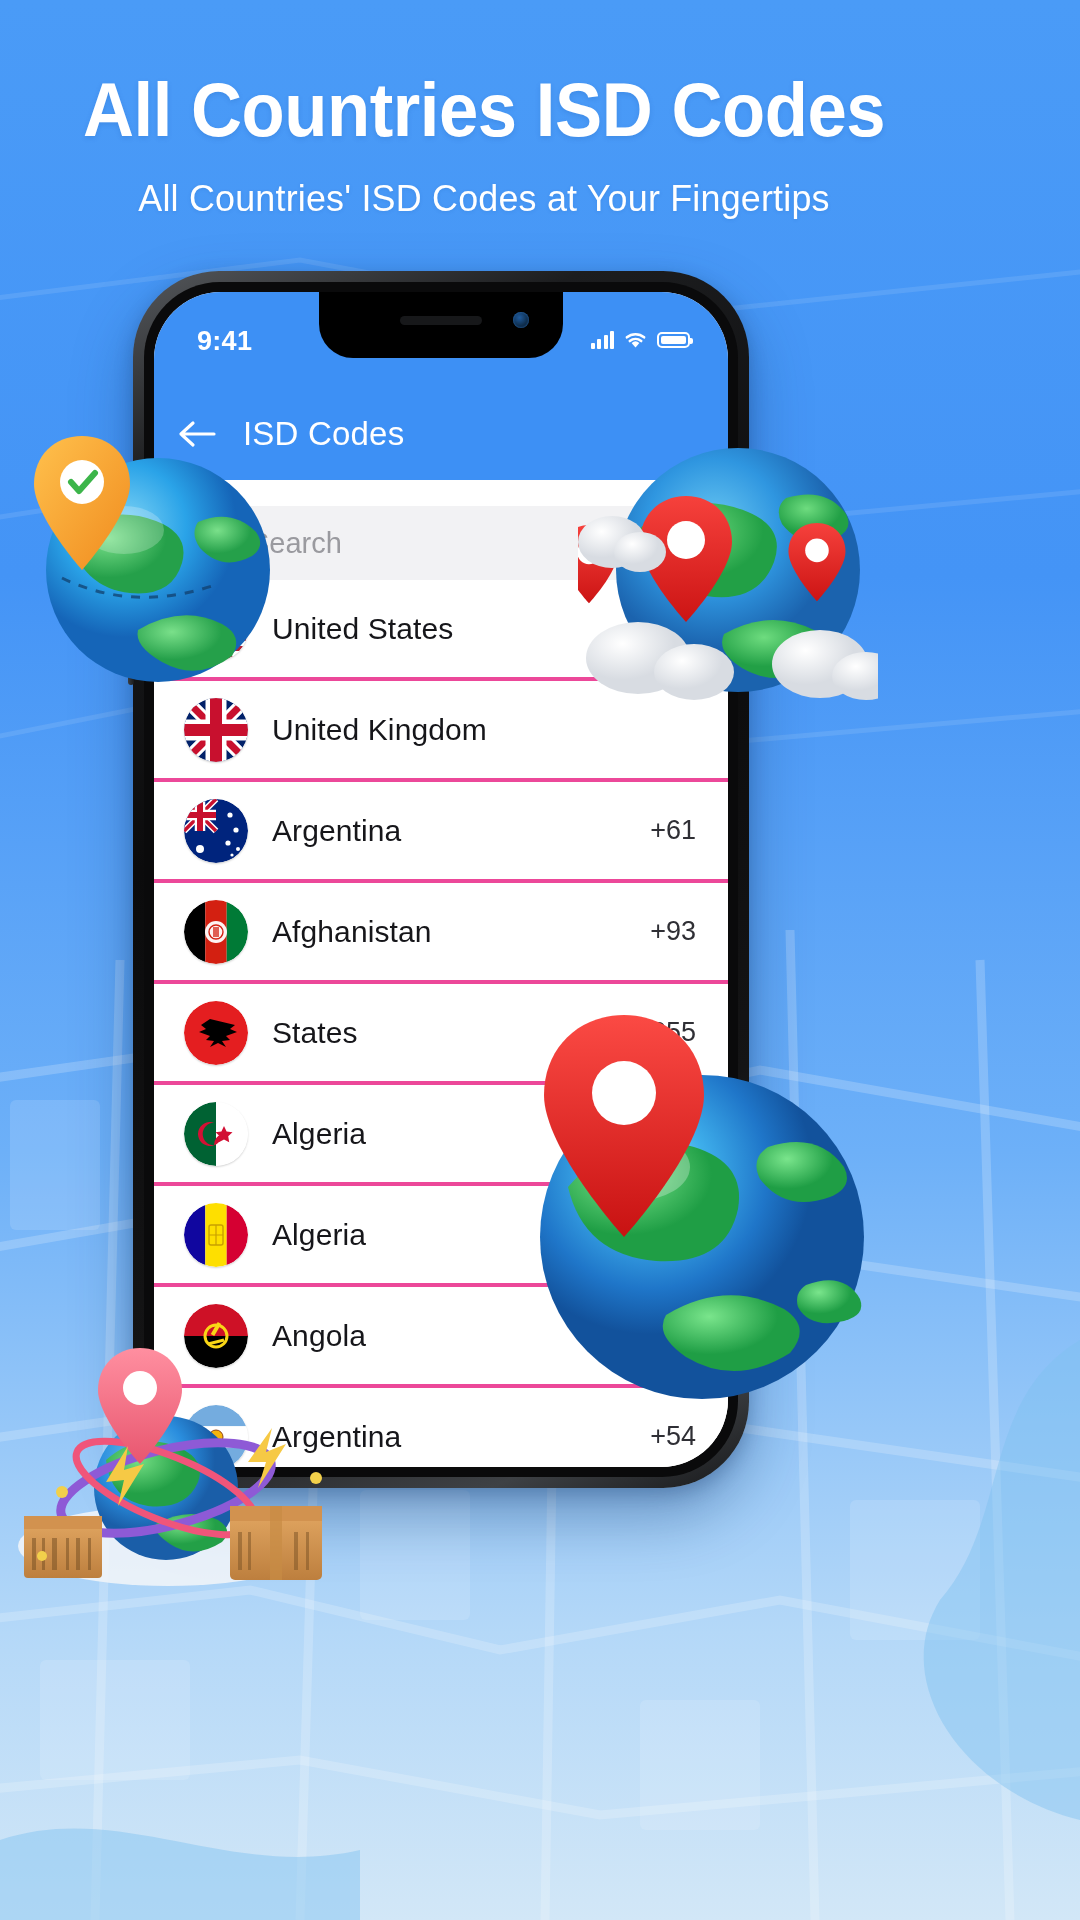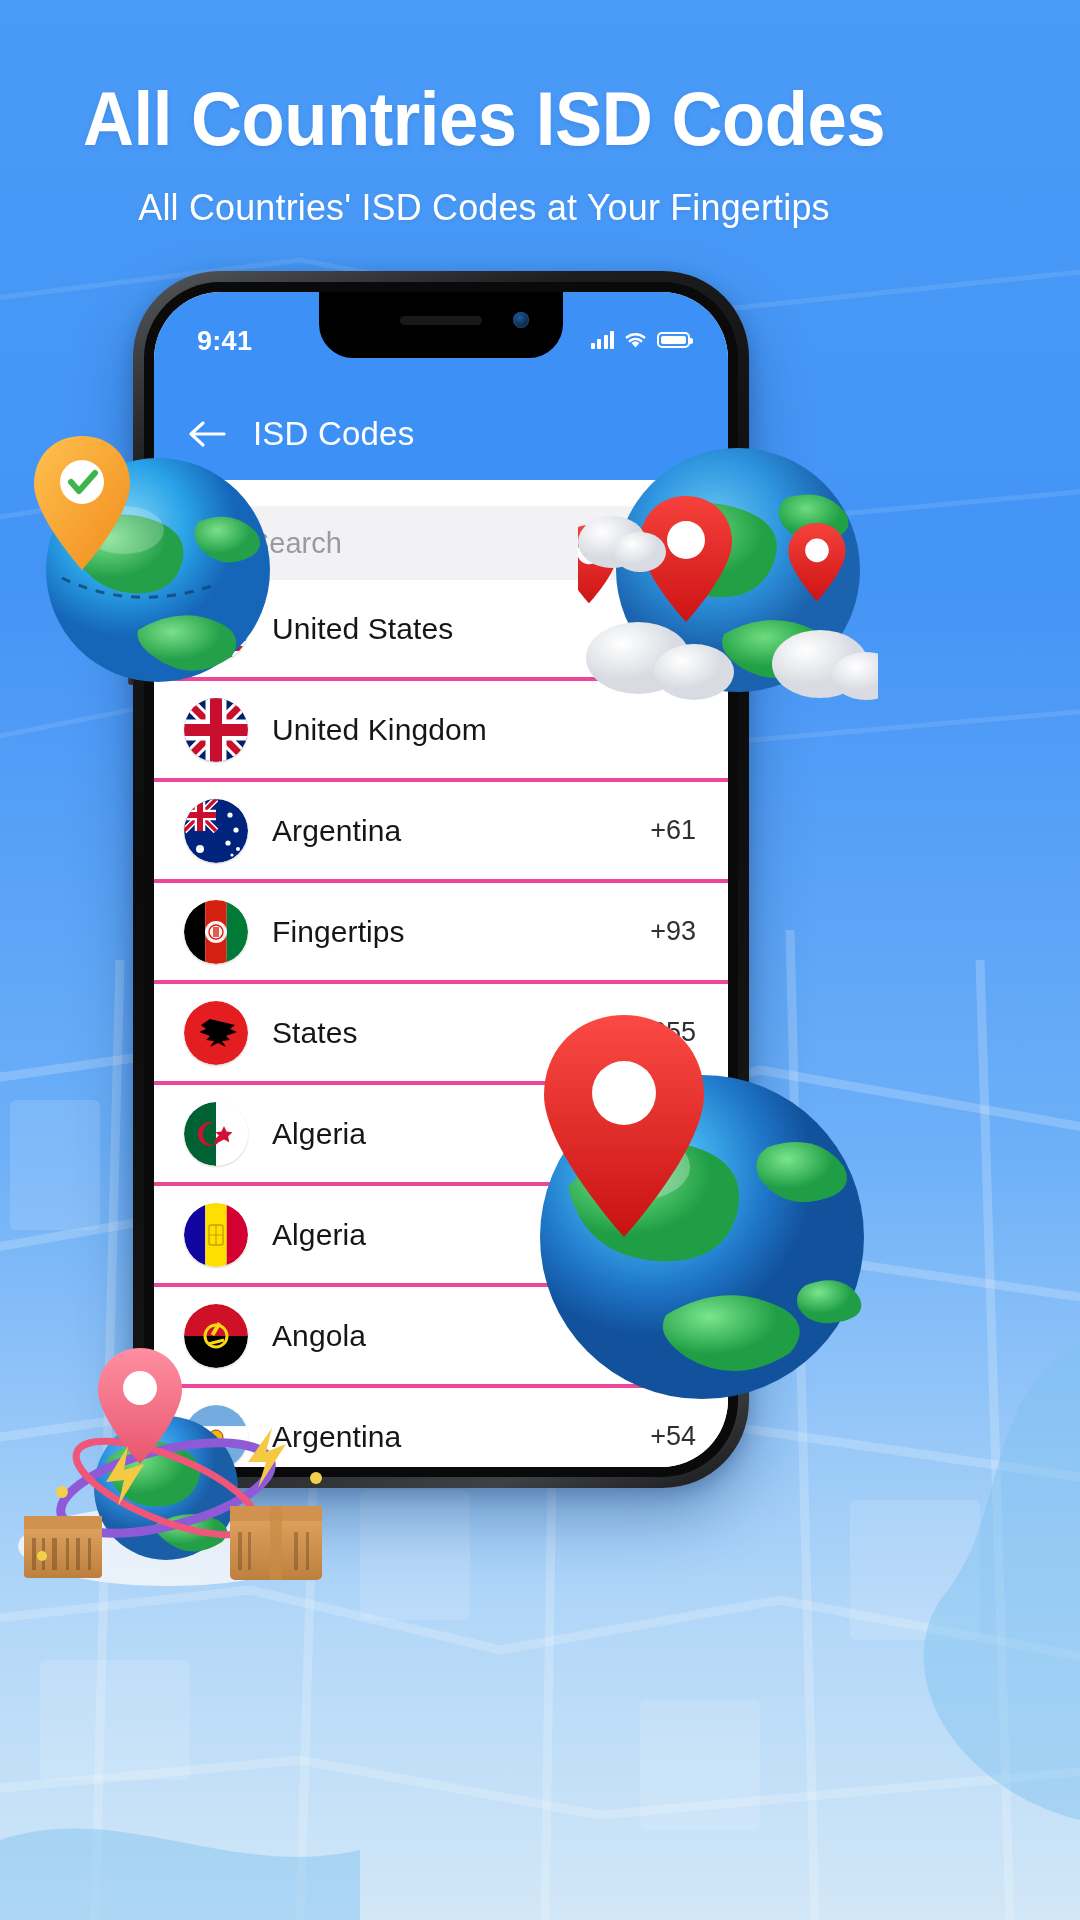--- a/index.html
+++ b/index.html
@@ -11,21 +11,21 @@
   }
 
   
   #bg {
     position:absolute; inset:0;
     background:linear-gradient(175deg,#4a9bf7 0%,#4494f6 28%,#5aa6f8 55%,#8cc3f9 78%,#bcdcf8 92%,#cfe6f7 100%);
   }
   #bg-map { position:absolute; inset:0; }
 
   
-  .header { position:absolute; top:17px; left:0; width:968px; text-align:center; z-index:6; }
+  .header { position:absolute; top:8px; left:0; width:968px; text-align:center; z-index:6; }
   #title {
     margin-top:62px;
     font-size:76px;
     line-height:1.05;
     font-weight:bold;
     color:#ffffff;
     letter-spacing:-0.5px;
     transform:scaleX(0.93);
     text-shadow:0 2px 5px rgba(20,80,160,.18);
   }
@@ -111,21 +111,21 @@
   .battery::after {
     content:""; position:absolute; right:-5px; top:4px;
     width:3px; height:6px; background:#fff; border-radius:0 2px 2px 0;
   }
   .battery span { display:block; width:100%; height:100%; background:#fff; border-radius:2px; }
 
   
   #navbar {
     position:absolute; left:0; top:96px; width:100%; height:92px;
     background:#3d90f5;
-    display:flex; align-items:center; padding-left:34px; gap:27px;
+    display:flex; align-items:center; padding-left:24px; gap:27px;
     z-index:2;
   }
   #nav-title { color:#fff; font-size:33px; font-weight:500; letter-spacing:0.2px; }
 
   
   #app-content { position:absolute; left:0; top:188px; right:0; bottom:0; background:#fff; z-index:1; }
   #search-wrap { padding:26px 28px 0 28px; }
   #search-box {
     height:74px; border-radius:13px; background:#f2f2f4;
     display:flex; align-items:center; padding:0 22px; gap:16px;
@@ -362,21 +362,21 @@
        <g clip-path="url(#c_af)">
                     <rect width="21.3" height="64" fill="#000"></rect>
                     <rect x="21.3" width="21.4" height="64" fill="#d32011"></rect>
        <rect x="42.7" width="21.3" height="64" fill="#007a36"></rect>
        <circle cx="32" cy="32" r="11" fill="#fff" opacity="0.95"></circle>
        <circle cx="32" cy="32" r="7" fill="none" stroke="#d32011" stroke-width="1.4"></circle>
        <rect x="29" y="27" width="6" height="10" fill="#d32011" opacity="0.7"></rect>
                   </g>
                 </svg>
               </span>
-              <span class="row-name">Fingertips</span>
+              <span class="row-name">Afghanistan</span>
               <span class="row-code">+93</span>
             </div>
             <div class="row">
               <span class="flag">
                 <svg viewBox="0 0 64 64">
                   <defs>
                     <clipPath id="c_al">
                       <circle cx="32" cy="32" r="32"></circle>
                     </clipPath>
                   </defs>

